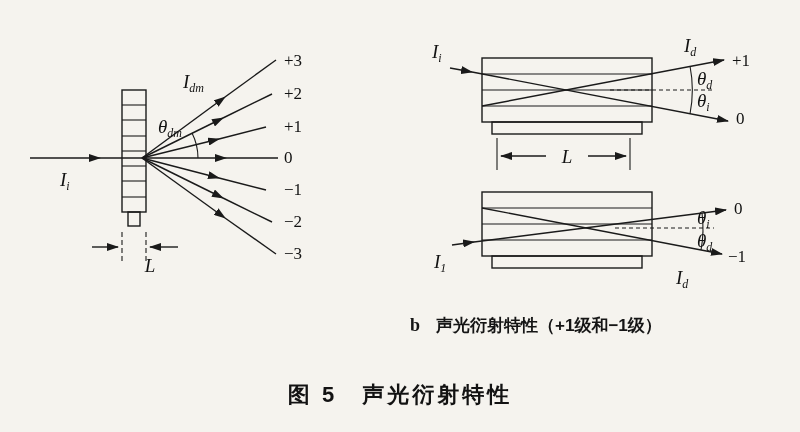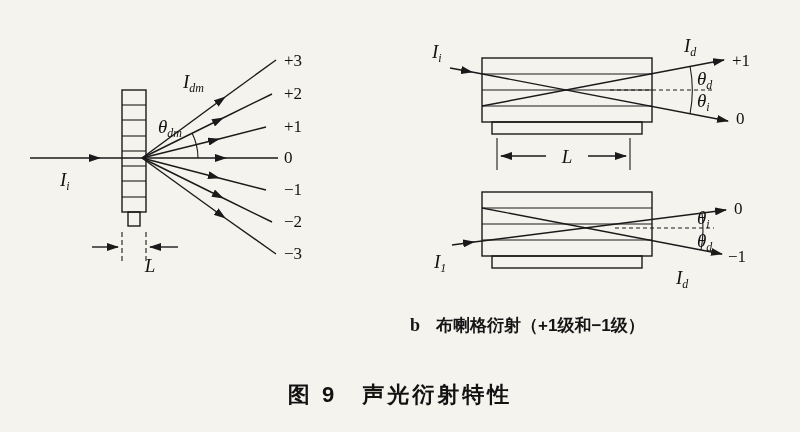--- a/index.html
+++ b/index.html
@@ -148,18 +148,18 @@
       <text class="mathText" x="676" y="284"><tspan>I</tspan><tspan class="mathSub" dy="4">d</tspan></text>
       <text class="orderText" x="734" y="214">0</text>
       <text class="orderText" x="728" y="262">−1</text>
       <text class="mathText" x="697" y="224"><tspan>θ</tspan><tspan class="mathSub" dy="4">i</tspan></text>
       <text class="mathText" x="697" y="247"><tspan>θ</tspan><tspan class="mathSub" dy="4">d</tspan></text>
     </g>
   </g>
 </svg>
 
 <div class="cap cap-b">
-  <span class="cap-letter">b</span><span>布喇格衍射（+1级和−1级）</span>
+  <span class="cap-letter">b</span><span>声光衍射特性（+1级和−1级）</span>
 </div>
 
-<div class="cap-main">图 9　声光衍射特性</div>
+<div class="cap-main">图 5　声光衍射特性</div>
 
 </div>
 
 </body></html>

